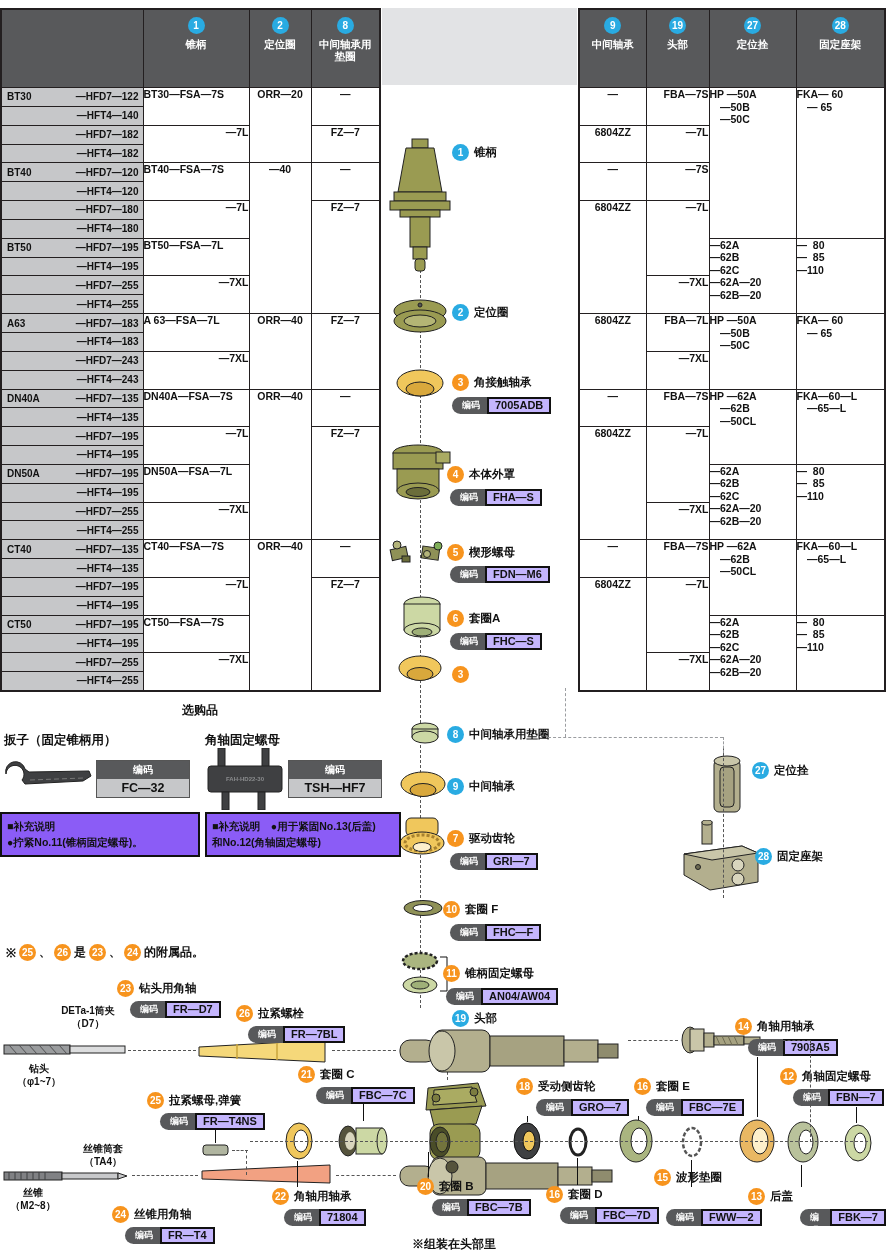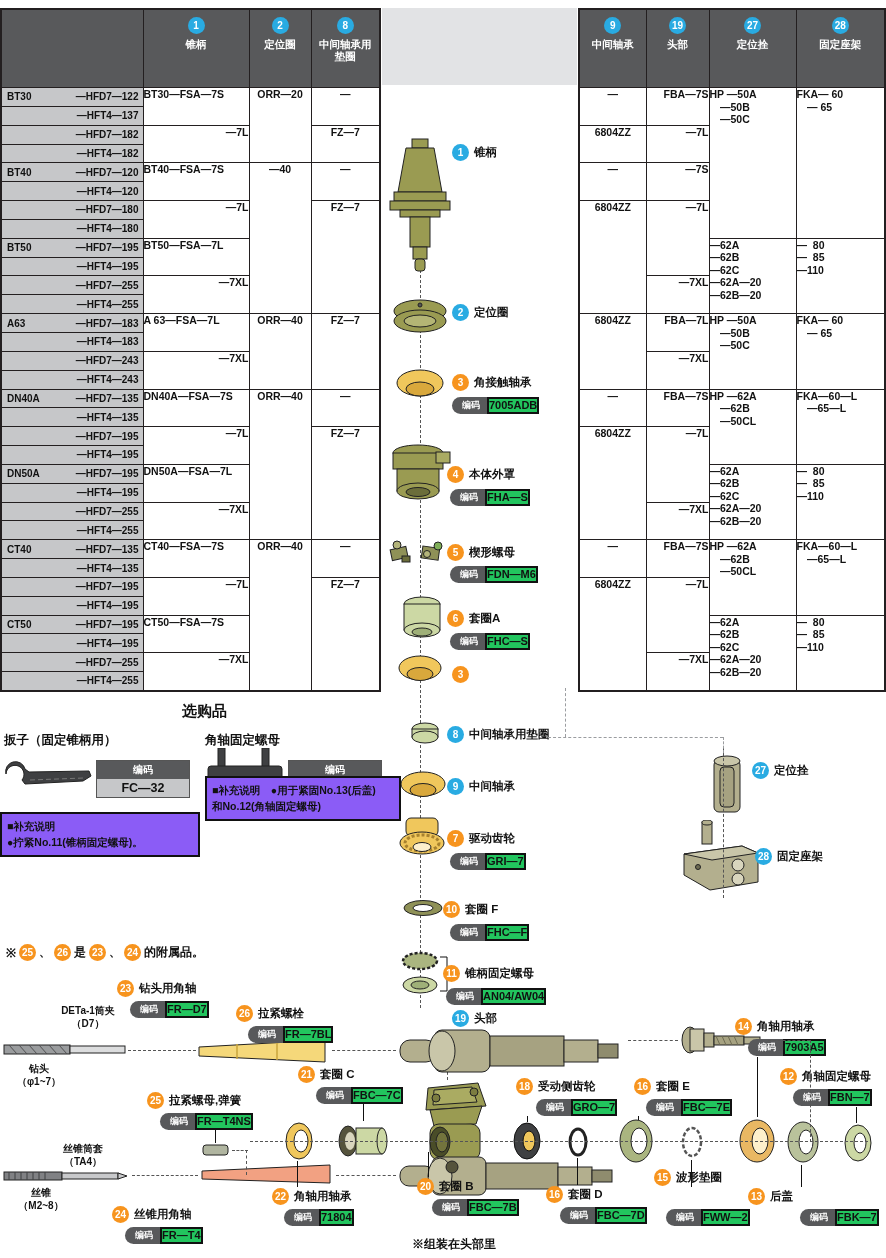--- a/index.html
+++ b/index.html
@@ -24,30 +24,30 @@
   .pre{white-space:pre;text-align:left;padding-left:5px;line-height:12.5px}
   .ind{padding-left:22px}
   .gb{border-top-width:2px}
   
   .cir{display:inline-flex;align-items:center;justify-content:center;width:17px;height:17px;
        border-radius:50%;color:#fff;font-size:10px;flex:0 0 17px;line-height:1}
   .blue{background:#29abe2}.org{background:#f7941e}
   .co{position:absolute;display:flex;align-items:center;gap:5px;font-size:11.5px;white-space:nowrap}
   .badge{position:absolute;display:inline-flex;align-items:stretch;height:17px}
   .btag{background:#58595b;color:#fff;font-size:9px;padding:2px 7px 0 10px;border-radius:9px 0 0 9px;line-height:13px}
-  .bcode{background:#22c55e;border:2px solid #111;font-size:11px;padding:0 0;line-height:13px;white-space:nowrap}
+  .bcode{background:#c4b5fd;border:2px solid #111;font-size:11px;padding:0 6px;line-height:13px;white-space:nowrap}
   
   .vline{position:absolute;width:0;border-left:1px solid #111}
   .hdash{position:absolute;height:0;border-top:1px dashed #555}
   .vdash{position:absolute;width:0;border-left:1px dashed #555}
   .gray{border-color:#9b9da0}
   .part{position:absolute}
   
   .secbar{position:absolute;background:#000;color:#fff;font-size:15px;padding:4px 14px 5px 8px;letter-spacing:2px}
-  .opt{position:absolute;font-size:15px}
+  .opt{position:absolute;font-size:12px}
   .toollab{position:absolute;font-size:12.5px;white-space:nowrap}
   .tbadge{position:absolute;width:92px;border:1px solid #555}
   .tb-top{background:#58595b;color:#fff;font-size:10px;text-align:center;padding:2px 0}
   .tb-bot{background:#c6c7c9;color:#111;font-size:12.5px;text-align:center;padding:2px 0}
   .notebox{position:absolute;border:2px solid #111;background:#8b5cf6;font-size:10.5px;
            padding:4px 5px;line-height:1.55;white-space:pre-line}
   .small2{position:absolute;font-size:10px;text-align:center;line-height:1.3;white-space:pre-line}
   .noteline{position:absolute;display:flex;align-items:center;gap:3px;font-size:12px}
   .grayband{position:absolute;background:#e2e3e5}
 </style>
@@ -95,21 +95,21 @@
             </div>
           </td>
         <td class="val al gb" rowspan="2">BT30—FSA—7S</td>
         <td class="val c gb" rowspan="4">ORR—20</td>
         <td class="val c gb" rowspan="2">—</td>
         </tr>
     <tr>
           <td class="lab">
             <div class="fx">
               <span class="pfx"></span>
-              <span>—HFT4—137</span>
+              <span>—HFT4—140</span>
             </div>
           </td>
         </tr>
     <tr>
           <td class="lab">
             <div class="fx">
               <span class="pfx"></span>
               <span>—HFD7—182</span>
             </div>
           </td>
@@ -1007,37 +1007,37 @@
       <rect x="2" y="18" width="74" height="26" rx="3"></rect>
       <rect x="16" y="44" width="7" height="18"></rect>
         <rect x="52" y="44" width="7" height="18"></rect>
     </g>
     <text x="39" y="33" text-anchor="middle" font-size="6" fill="#8a8c8e" font-family="Liberation Sans,sans-serif">FAH-HD22-30</text>
   </svg>
   <div class="tbadge" style="left:288px;top:760px">
     <div class="tb-top">编码</div>
     <div class="tb-bot">TSH—HF7</div>
   </div>
-  <div class="notebox" style="left:205px;top:776px;width:182px">■补充说明　●用于紧固No.13(后盖)
+  <div class="notebox" style="left:205px;top:812px;width:182px">■补充说明　●用于紧固No.13(后盖)
 和No.12(角轴固定螺母)</div>
 
   <div class="noteline" style="left:6px;top:944px">
     <span>※</span>
     <span class="cir org">25</span>
     <span>、</span>
     <span class="cir org">26</span>
     <span>是</span>
     <span class="cir org">23</span>
     <span>、</span>
     <span class="cir org">24</span>
     <span>的附属品。</span>
   </div>
 
   <div class="small2" style="left:50px;top:1004px;width:76px">DETa-1筒夹
 （D7）</div>
   <div class="small2" style="left:6px;top:1062px;width:66px">钻头
 （φ1~7）</div>
-  <div class="small2" style="left:48px;top:1142px;width:70px">丝锥筒套
+  <div class="small2" style="left:68px;top:1142px;width:70px">丝锥筒套
 （TA4）</div>
-  <div class="small2" style="left:10px;top:1186px;width:62px">丝锥
+  <div class="small2" style="left:2px;top:1186px;width:62px">丝锥
 （M2~8）</div>
 
 </div>
 
 </body></html>

